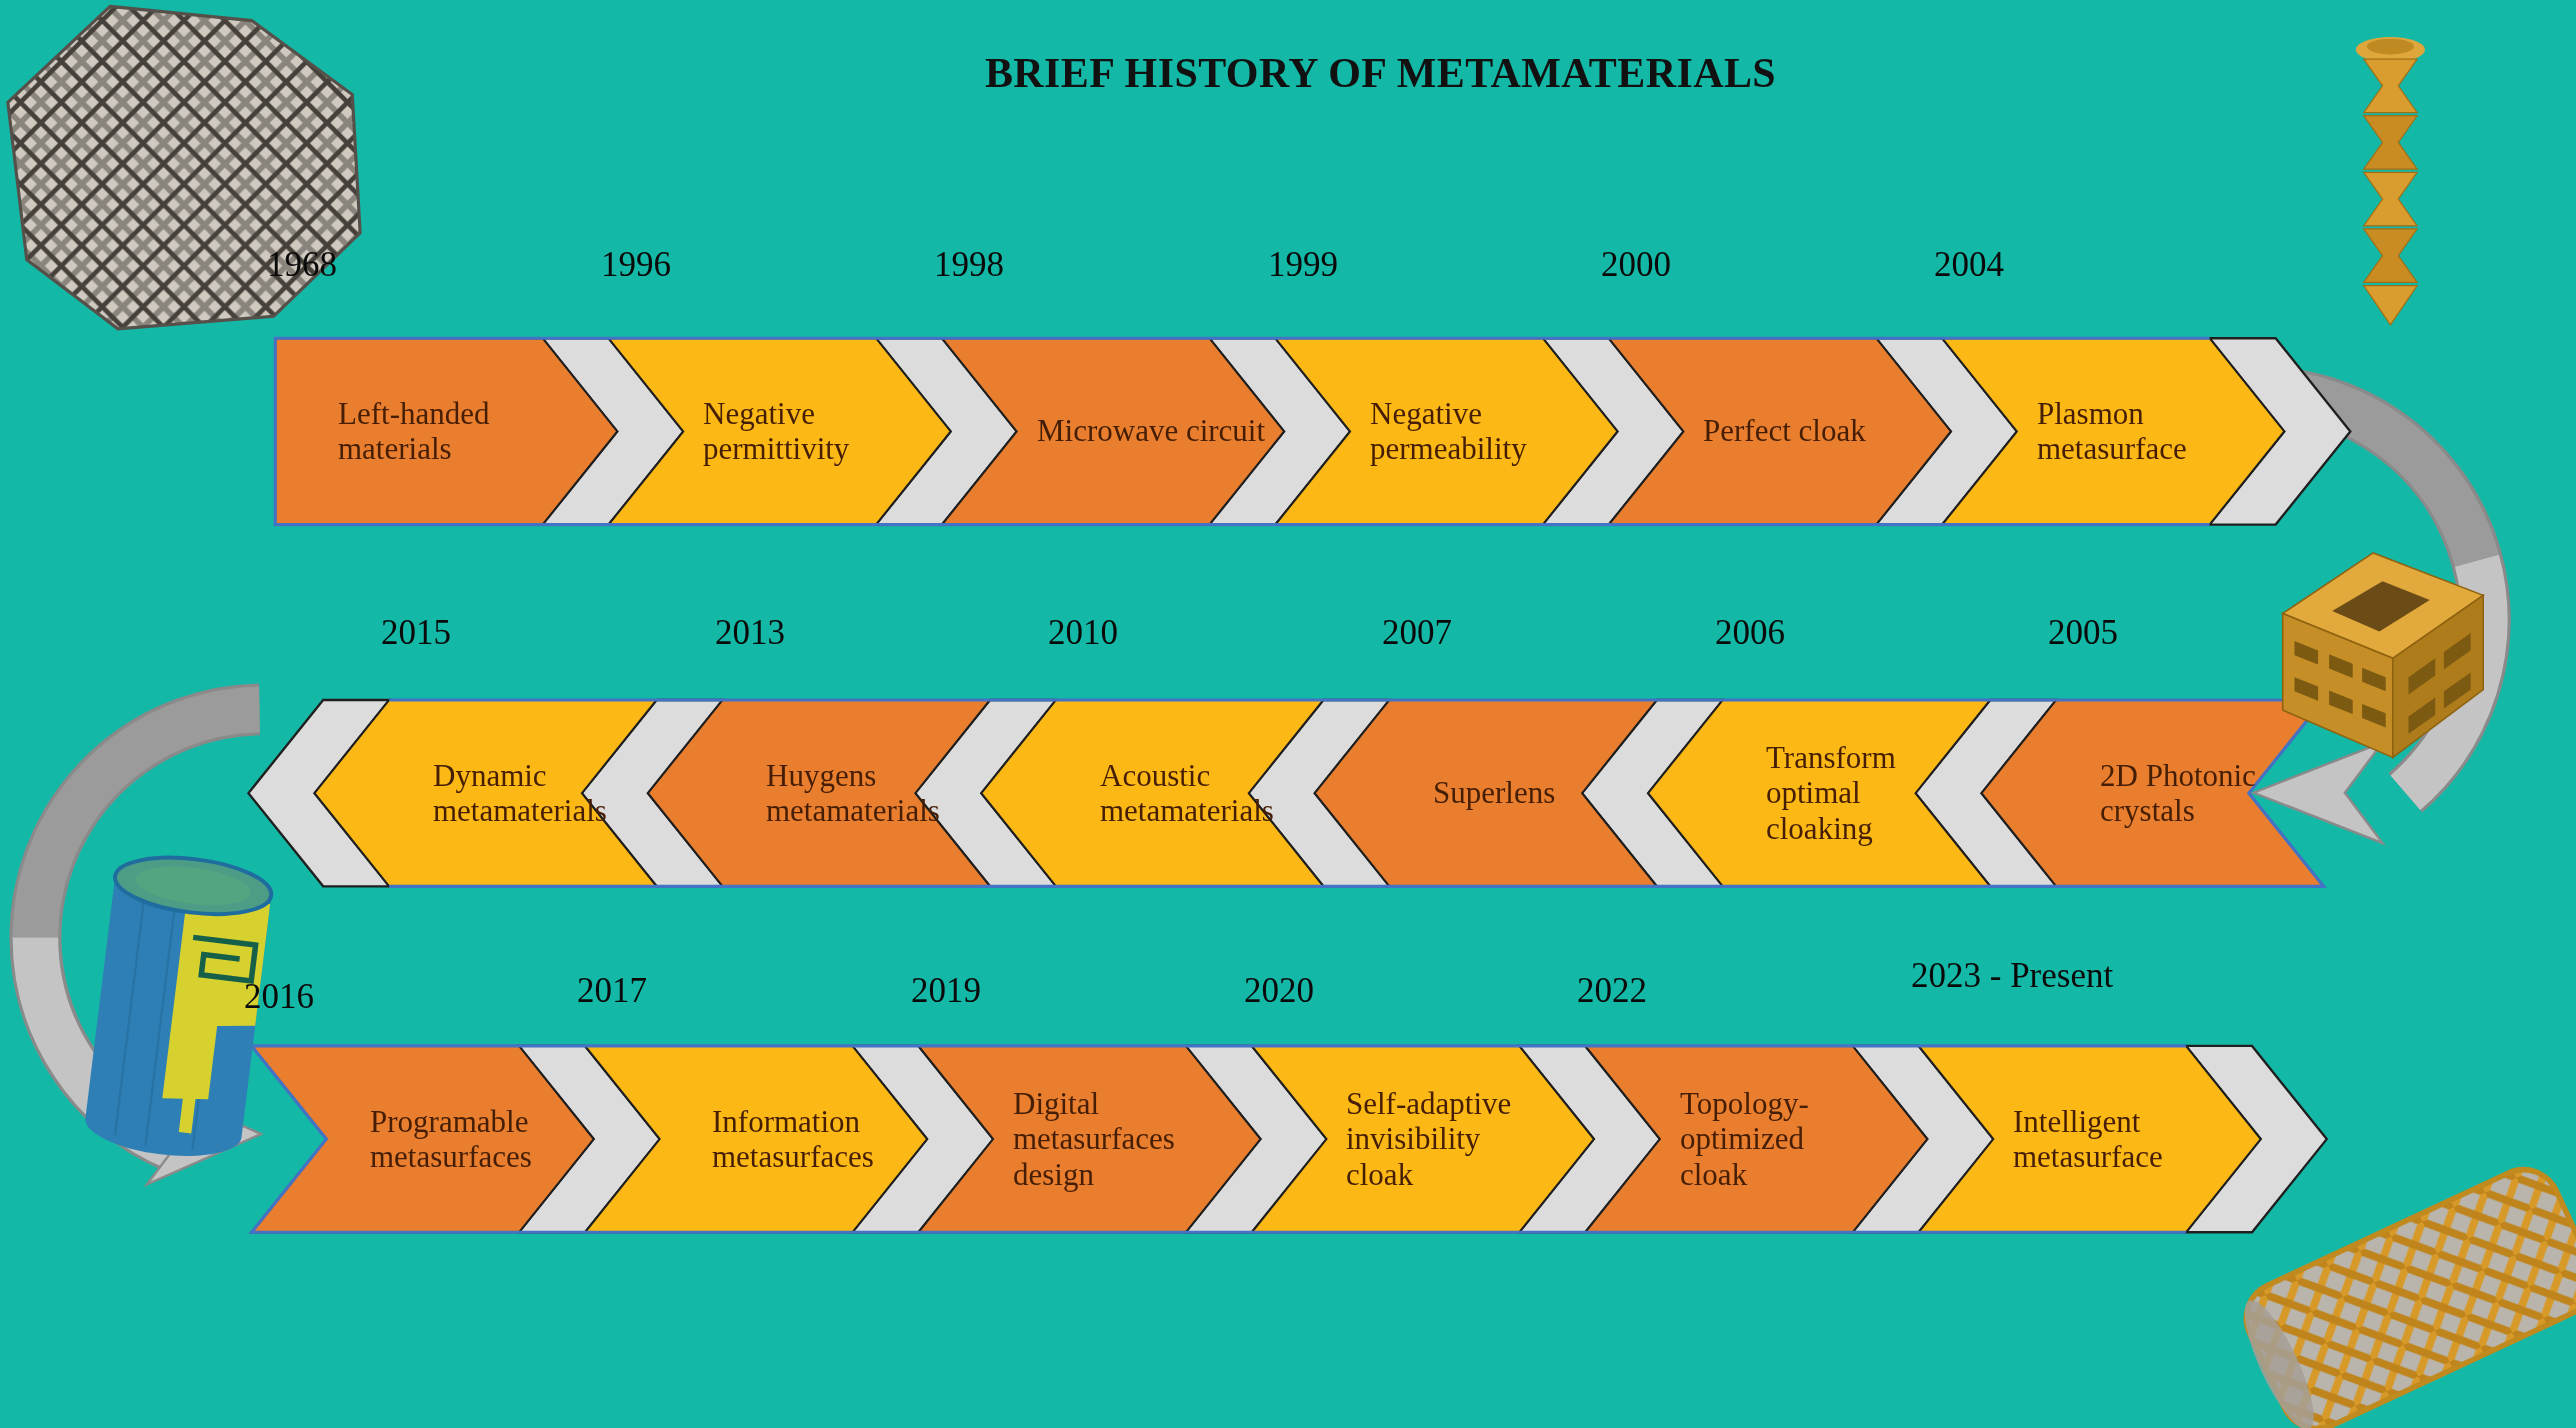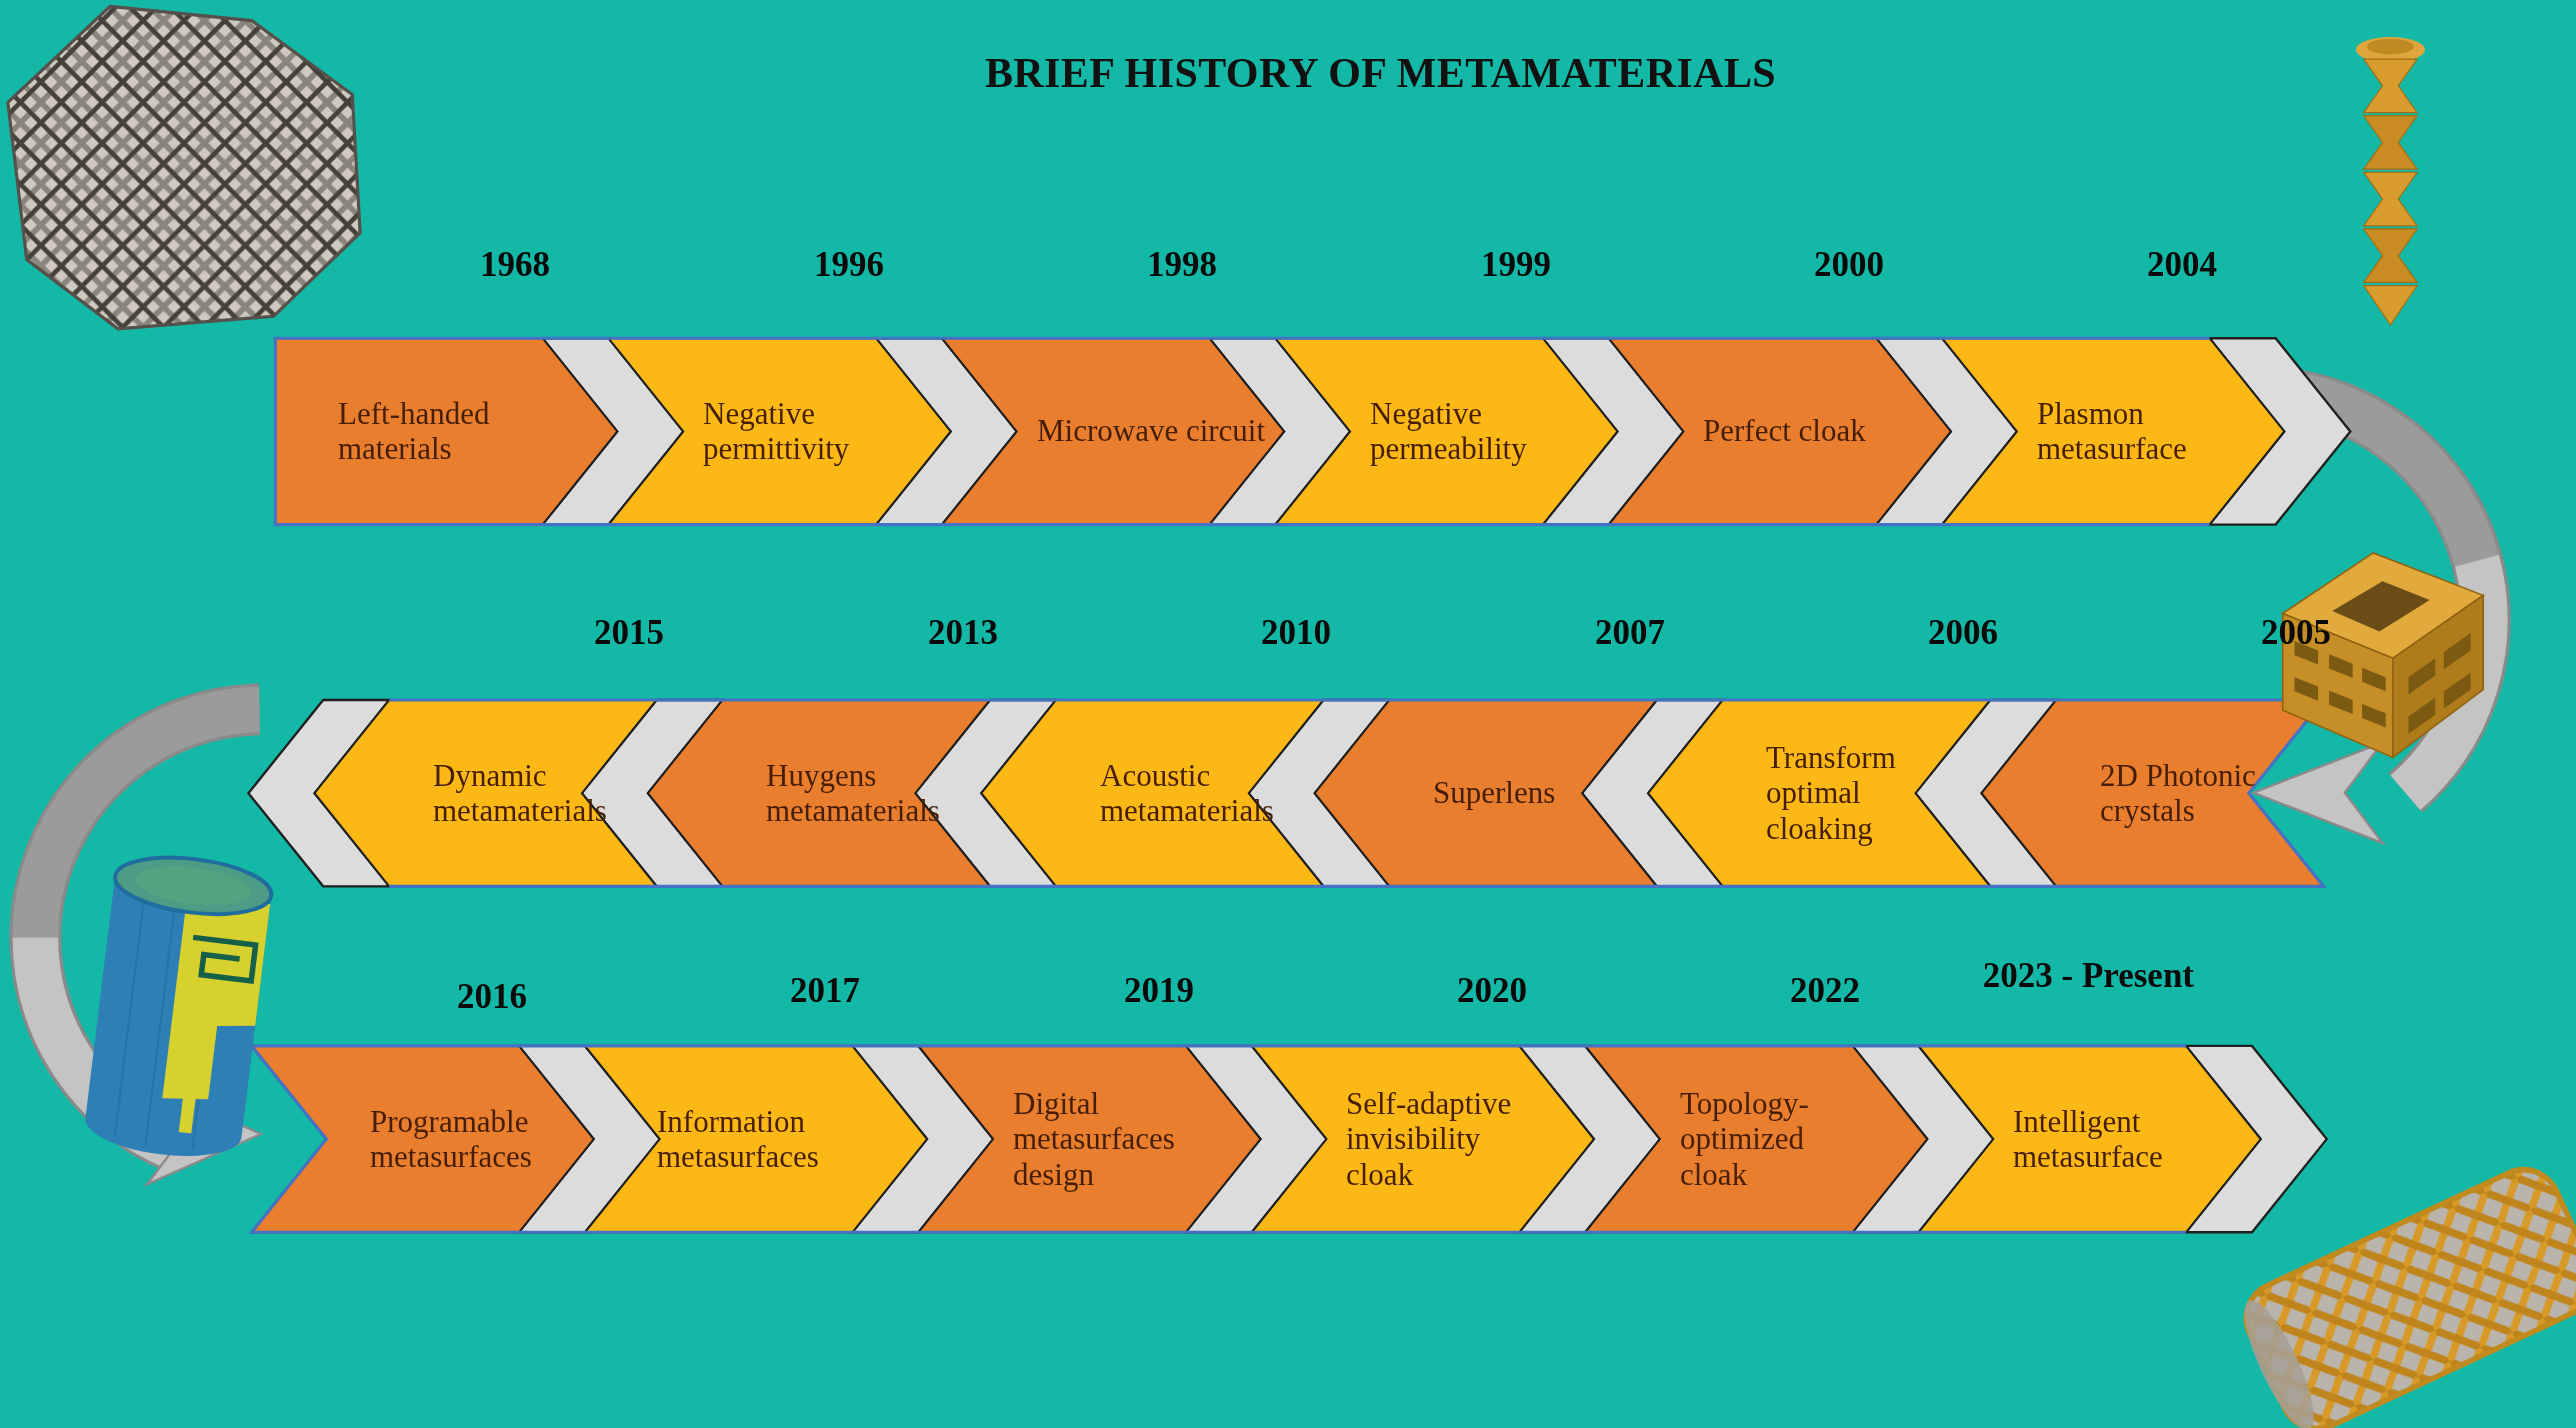--- a/index.html
+++ b/index.html
@@ -1,21 +1,21 @@
 <!DOCTYPE html>
 <html style="--c-orange: #E87E2E; --c-gold: #FCB815; --c-gray-chevron: #DCDCDC; --c-chevron-outline: #1F1F1F; --c-band-border: #4472C4; --c-label-text: #451E05; --c-year-text: #0A0A0A; --c-title-text: #111111; --c-arrow-dark: #9B9B9B; --c-arrow-light: #C4C4C4; --c-arrow-outline: #8A8A8A;font-size:12.6px"><head>
 <meta charset="utf-8">
 <style>
   html,body{margin:0;padding:0;background:#ffffff;}
   body{width:2576px;height:1429px;position:relative;font-family:"Liberation Serif","DejaVu Serif",serif;}
   .canvas{position:absolute;left:0;top:0;width:2576px;height:1429px;overflow:hidden;background:#14b8a6;}
   .layer{position:absolute;left:0;top:0;}
   .title{position:absolute;left:830px;top:49px;width:1101px;text-align:center;
          font-size:42px;font-weight:bold;color:var(--c-title-text,#111);letter-spacing:0.4px;white-space:nowrap;}
-  .yr{position:absolute;width:283px;text-align:right;font-size:35px;font-weight:bold;
+  .yr{position:absolute;width:283px;text-align:left;font-size:35px;font-weight:normal;
       color:var(--c-year-text,#0a0a0a);white-space:nowrap;}
   .lbl{position:absolute;height:186px;display:flex;align-items:center;text-align:left;
        font-size:31px;line-height:1.13;color:var(--c-label-text,#4a1d03);margin-left:16px;}
   .bp-fill{fill:#ffffff;stroke:none;}
   .bp-border{fill:none;stroke:var(--c-band-border,#4472C4);stroke-width:4;}
   .chev-orange{fill:var(--c-orange,#E87E2E);stroke:var(--c-chevron-outline,#1f1f1f);stroke-width:2.5;}
   .chev-gold{fill:var(--c-gold,#FCB815);stroke:var(--c-chevron-outline,#1f1f1f);stroke-width:2.5;}
   .chev-gray{fill:var(--c-gray-chevron,#DCDCDC);stroke:var(--c-chevron-outline,#1f1f1f);stroke-width:3;}
   .arrow-under{fill:none;stroke:var(--c-arrow-outline,#8A8A8A);stroke-width:66;}
   .arrow-dark{fill:none;stroke:var(--c-arrow-dark,#9B9B9B);stroke-width:58;}
@@ -180,20 +180,20 @@
   <div class="lbl" style="left:2021px;top:338px;width:236px">Plasmon metasurface</div>
 
   <div class="lbl" style="left:417px;top:700px;width:236px">Dynamic metamaterials</div>
   <div class="lbl" style="left:750px;top:700px;width:236px">Huygens metamaterials</div>
   <div class="lbl" style="left:1084px;top:700px;width:236px">Acoustic metamaterials</div>
   <div class="lbl" style="left:1417px;top:700px;width:236px">Superlens</div>
   <div class="lbl" style="left:1750px;top:700px;width:197px">Transform optimal cloaking</div>
   <div class="lbl" style="left:2084px;top:700px;width:228px">2D Photonic crystals</div>
 
   <div class="lbl" style="left:354px;top:1046px;width:220px">Programable metasurfaces</div>
-  <div class="lbl" style="left:641px;top:1046px;width:236px">Information metasurfaces</div>
+  <div class="lbl" style="left:696px;top:1046px;width:236px">Information metasurfaces</div>
   <div class="lbl" style="left:997px;top:1046px;width:212px">Digital metasurfaces design</div>
   <div class="lbl" style="left:1330px;top:1046px;width:185px">Self-adaptive invisibility cloak</div>
   <div class="lbl" style="left:1664px;top:1046px;width:197px">Topology-optimized cloak</div>
   <div class="lbl" style="left:1997px;top:1046px;width:228px">Intelligent metasurface</div>
 
 </div>
 
 
 </body></html>

